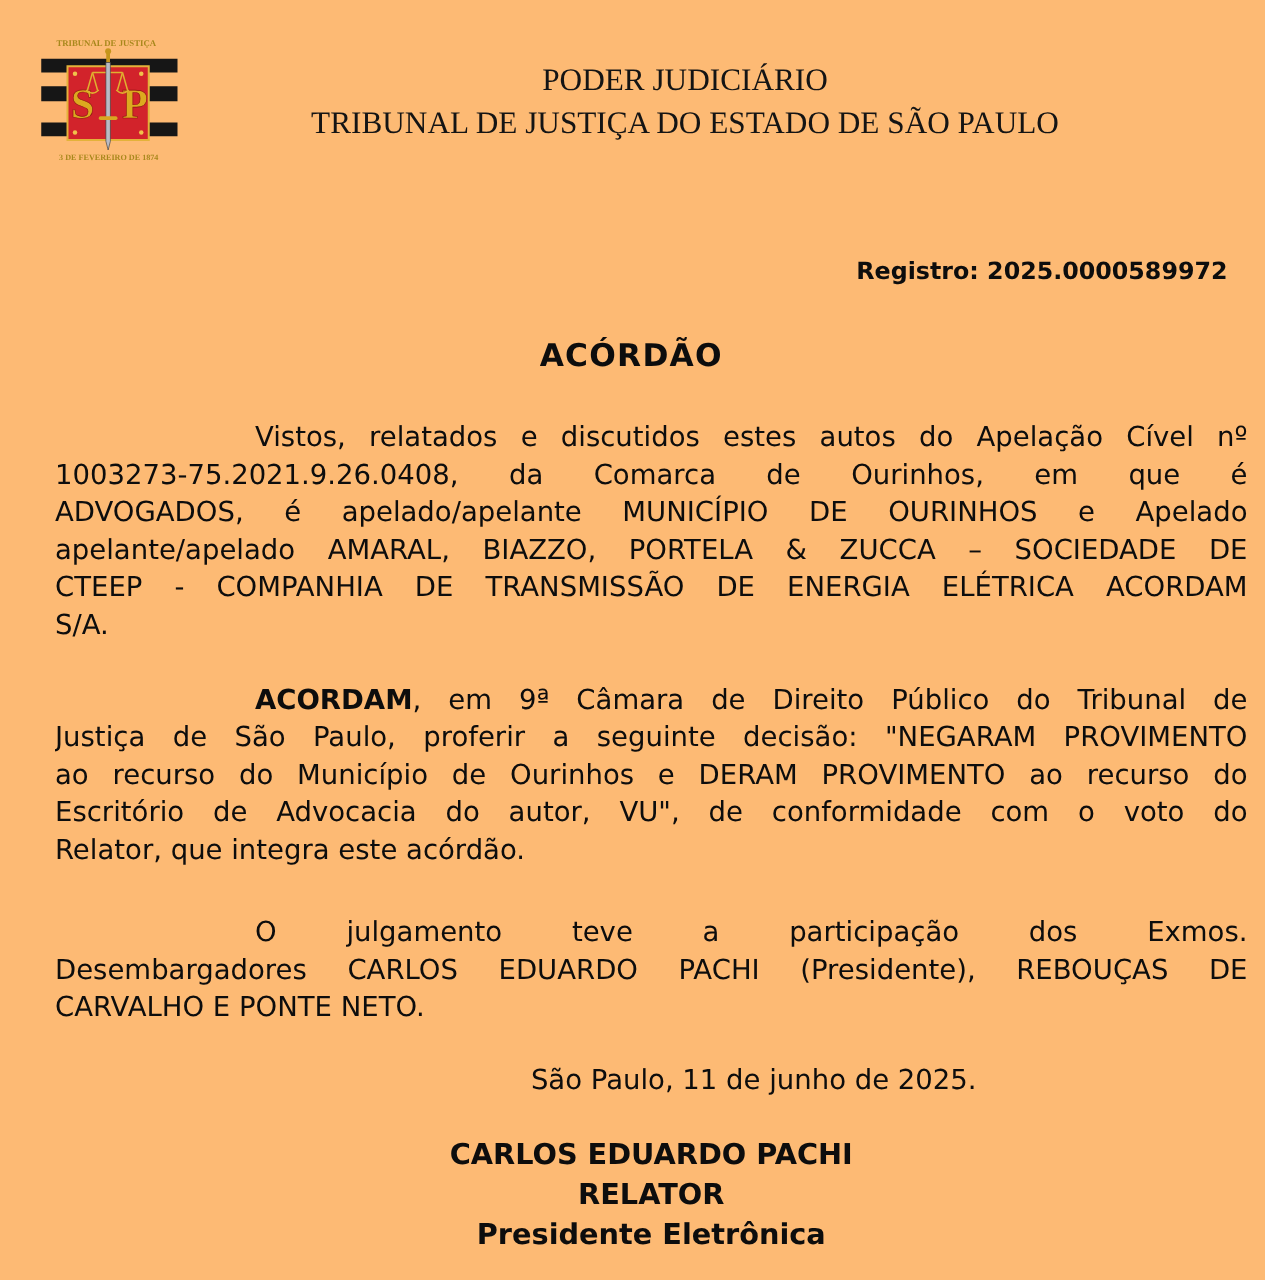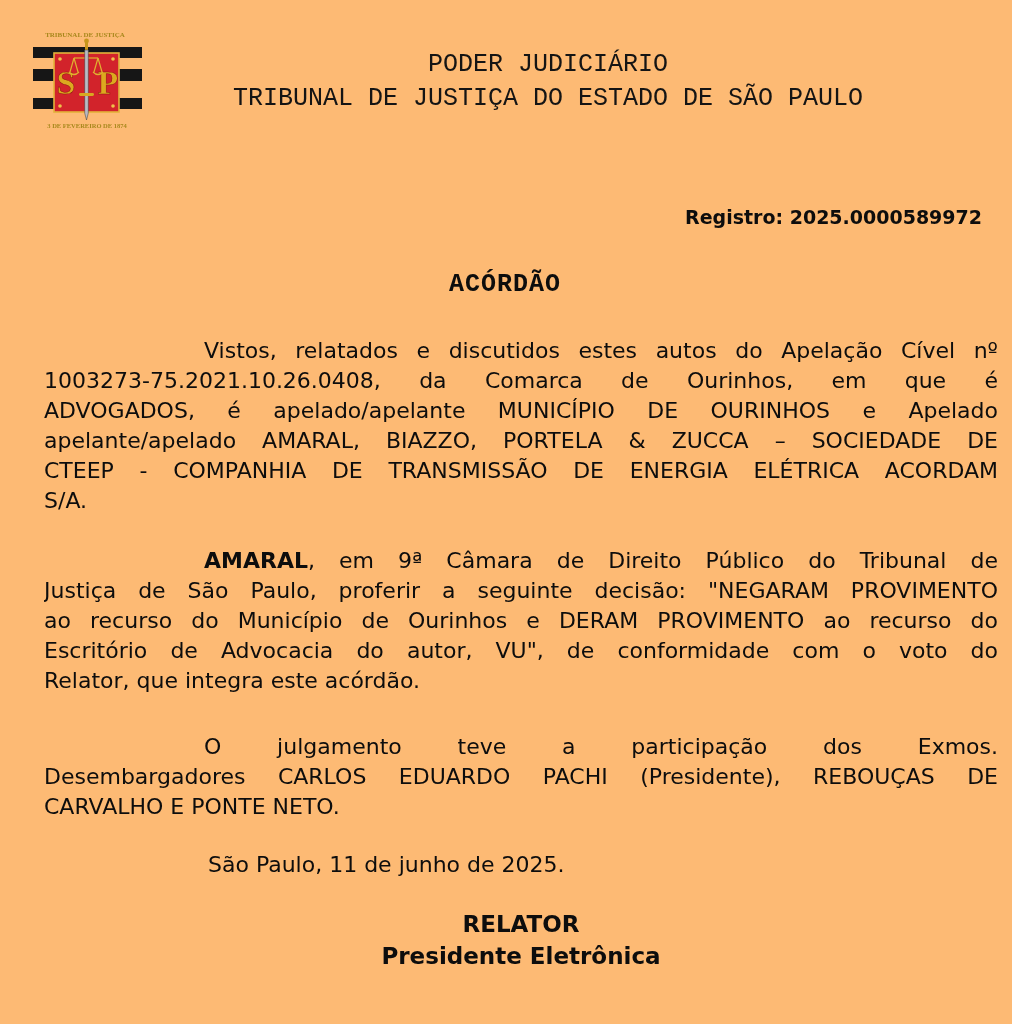--- a/index.html
+++ b/index.html
@@ -5,46 +5,46 @@
   html,body { margin:0; padding:0; background:#e8e8e8; }
   .page {
     position:relative; width:1012px; height:1024px; margin:0 auto;
     background:#fdba74; color:#0d0d0d; overflow:hidden;
     font-family:"DejaVu Sans", sans-serif;
   }
   
   .logo { position:absolute; left:30px; top:27px; width:115px; height:105px; }
   .header-text {
     position:absolute; left:84px; top:48px; width:928px;
-    text-align:center; font-family:Liberation Mono, monospace;
+    text-align:center; font-family:Liberation Serif, serif;
     font-size:25px; line-height:34px; color:#141414; white-space:nowrap;
   }
   
   .registro {
     position:absolute; top:206px; right:30px;
     font-size:19px; font-weight:700; white-space:nowrap;
   }
   
   .doc-title {
     position:absolute; top:270px; left:28px; width:954px;
-    text-align:center; font-size:25px; font-weight:700; letter-spacing:1px;font-family:Liberation Mono, monospace;
+    text-align:center; font-size:25px; font-weight:700; letter-spacing:1px;
   }
   
   .column { position:absolute; left:44px; top:336px; width:954px; font-size:22px; }
   .para { margin:0 0 30px 0; }
   .para:nth-child(2) { margin-bottom:36px; }
   .para:nth-child(3) { margin-bottom:28px; }
   .line {
     height:30px; line-height:30px;
     text-align:justify; text-align-last:justify;
     white-space:nowrap; overflow:hidden;
   }
   .line.first { padding-left:160px; }
   .line.last { text-align-last:left; }
-  .date-line { padding-left:164px; height:30px; line-height:30px; margin-bottom:28px; }
+  .date-line { padding-left:164px; text-align:center; height:30px; line-height:30px; margin-bottom:28px; }
   .signature { text-align:center; font-weight:700; font-size:23px; line-height:32px; }
   b { font-weight:700; }
 </style>
 </head>
 <body>
 
 <div class="page">
 
   <svg class="logo" viewBox="0 0 115 105" xmlns="http://www.w3.org/2000/svg">
     <text x="55" y="10" font-size="7" font-family="Liberation Serif, serif" font-weight="bold" fill="#a8881c" text-anchor="middle">TRIBUNAL DE JUSTIÇA</text>
@@ -85,38 +85,39 @@
     <div>TRIBUNAL DE JUSTIÇA DO ESTADO DE SÃO PAULO</div>
   </div>
 
   <div class="registro">Registro: 2025.0000589972</div>
 
   <div class="doc-title">ACÓRDÃO</div>
 
   <div class="column">
       <div class="para">
         <div class="line first">Vistos, relatados e discutidos estes autos do Apelação Cível nº</div>
-        <div class="line">1003273-75.2021.10.26.0408, da Comarca de Ourinhos, em que é</div>
+        <div class="line">1003273-75.2021.9.26.0408, da Comarca de Ourinhos, em que é</div>
         <div class="line">ADVOGADOS, é apelado/apelante MUNICÍPIO DE OURINHOS e Apelado</div>
         <div class="line">apelante/apelado AMARAL, BIAZZO, PORTELA &amp; ZUCCA – SOCIEDADE DE</div>
         <div class="line">CTEEP - COMPANHIA DE TRANSMISSÃO DE ENERGIA ELÉTRICA ACORDAM</div>
         <div class="line last">S/A.</div>
       </div>
       <div class="para">
-        <div class="line first"><b>AMARAL</b>, em 9ª Câmara de Direito Público do Tribunal de</div>
+        <div class="line first"><b>ACORDAM</b>, em 9ª Câmara de Direito Público do Tribunal de</div>
         <div class="line">Justiça de São Paulo, proferir a seguinte decisão: "NEGARAM PROVIMENTO</div>
         <div class="line">ao recurso do Município de Ourinhos e DERAM PROVIMENTO ao recurso do</div>
         <div class="line">Escritório de Advocacia do autor, VU", de conformidade com o voto do</div>
         <div class="line last">Relator, que integra este acórdão.</div>
       </div>
       <div class="para">
         <div class="line first">O julgamento teve a participação dos Exmos.</div>
         <div class="line">Desembargadores CARLOS EDUARDO PACHI (Presidente), REBOUÇAS DE</div>
         <div class="line last">CARVALHO E PONTE NETO.</div>
       </div>
       <div class="date-line">São Paulo, 11 de junho de 2025.</div>
       <div class="signature">
+        <div>CARLOS EDUARDO PACHI</div>
         <div>RELATOR</div>
         <div>Presidente Eletrônica</div>
       </div>
     </div>
 
 </div>
 
 </body></html>

